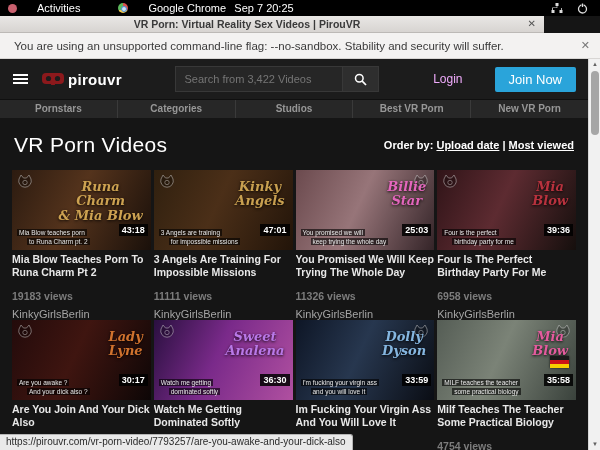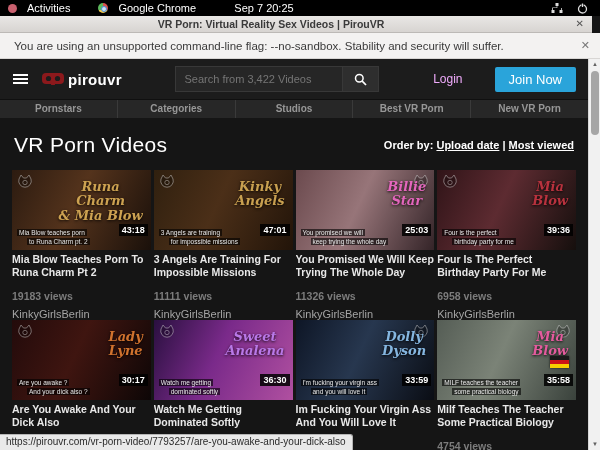--- a/index.html
+++ b/index.html
@@ -2,33 +2,33 @@
 <html><head>
 <meta charset="utf-8">
 <style>
   * { margin:0; padding:0; box-sizing:border-box; }
   html,body { width:600px; height:450px; overflow:hidden; }
   body { font-family:"Liberation Sans", sans-serif; background:#151515; position:relative; }
 
   
   .gnome-bar { position:absolute; top:0; left:0; width:600px; height:16px; background:#000;
     display:flex; align-items:center; color:#fff; font-size:11px; }
-  .gb-left { display:flex; align-items:center; gap:10px; padding-left:8px; }
+  .gb-left { display:flex; align-items:center; gap:20px; padding-left:8px; }
   .rec-dot { width:9px; height:9px; border-radius:50%; background:#c9606e; }
   .chrome-ic { width:10px; height:10px; border-radius:50%; margin-left:18px;
     background:conic-gradient(#d9534f 0 33%, #f0c64b 33% 66%, #5cb85c 66% 100%);
     position:relative; }
   .chrome-ic::after { content:""; position:absolute; left:3px; top:3px; width:4px; height:4px;
     border-radius:50%; background:#cfe3f7; border:1px solid #4a90d9; }
   .gb-clock { position:absolute; left:44%; transform:translateX(-50%); font-weight:normal; }
   .gb-right { margin-left:auto; display:flex; align-items:center; gap:14px; padding-right:12px; }
   .gb-right svg { display:block; }
 
   
-  .titlebar { position:absolute; top:16px; left:0; width:592px; height:17px;
+  .titlebar { position:absolute; top:16px; left:0; width:544px; height:17px;
     background:linear-gradient(#e9e7e5,#d7d4d1); border-bottom:1px solid #bcb9b6;
     display:flex; align-items:center; justify-content:center;padding-left:6px; }
   .titlebar .wt { font-size:10.5px; font-weight:bold; color:#3a3a3a; padding-right:56px;
     white-space:nowrap; overflow:hidden; }
   .win-close { position:absolute; right:8px; top:2px; font-size:10px; color:#555; cursor:default; }
 
   
   .infobar { position:absolute; top:33px; left:0; width:600px; height:26px; background:#f3f2f1;
     border-bottom:1px solid #d8d6d4; display:flex; align-items:center; }
   .infobar .msg { font-size:11.5px; color:#3a3a3a; padding-left:14px; }
@@ -292,21 +292,21 @@
       </span>
       <span class="script" style="color: rgb(208, 114, 46);">Lady
 Lyne</span>
       <span class="cap">
         <span class="c1">Are you awake ?</span><br>
         <span class="c2">And your dick also ?</span>
       </span>
 
       <span class="dur">30:17</span>
     </div>
-    <div class="vtitle">Are You Awake And Your Dick Also</div>
+    <div class="vtitle">Are You Join And Your Dick Also</div>
     <div class="views">1975 views</div>
     <div class="studio">KinkyGirlsBerlin</div>
   </div>
 
   <div class="card">
     <div class="thumb" style="background: linear-gradient(115deg, rgb(42, 16, 64), rgb(122, 42, 138) 45%, rgb(176, 80, 160));">
       <span class="wm">
         <svg width="16" height="16" viewBox="0 0 16 16">
               <path d="M2 5 L4 1 L6.5 4 H9.5 L12 1 L14 5 A6.3 6.3 0 1 1 2 5 Z" fill="rgba(0,0,0,.45)" stroke="#cfcfcf" stroke-width="0.9"></path>
               <circle cx="8" cy="8.5" r="2.2" fill="none" stroke="#cfcfcf" stroke-width="0.8"></circle>

